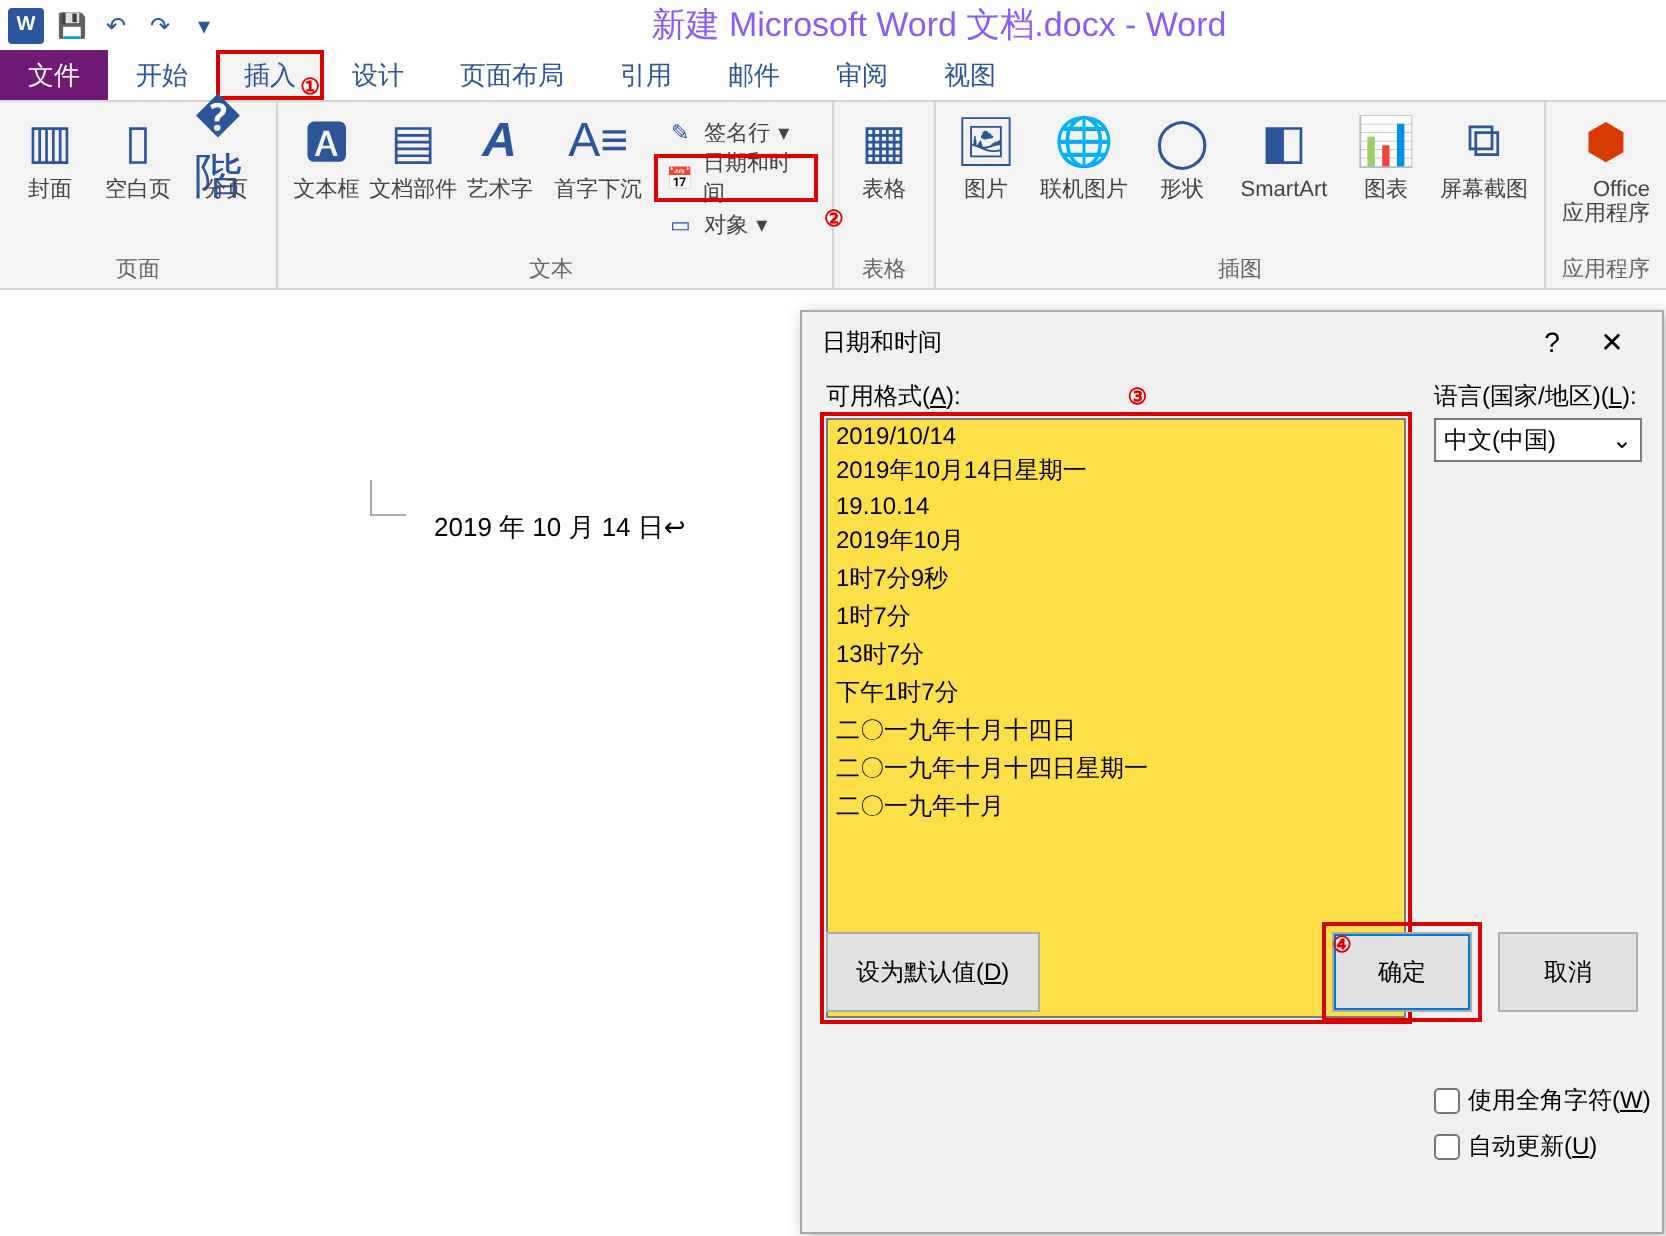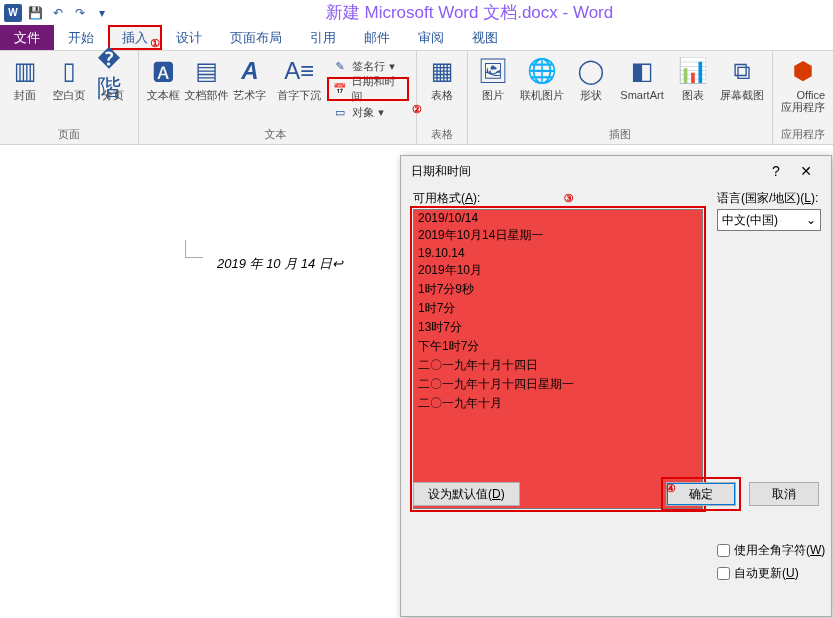--- a/index.html
+++ b/index.html
@@ -26,41 +26,41 @@
 .big-btn .icon { width: 32px; height: 32px; display: flex; align-items: center; justify-content: center; font-size: 24px; color: #2b579a; }
 .big-btn .lbl { font-size: 11px; color: #444; text-align: right; line-height: 1.1; margin-top: 2px; white-space: nowrap; }
 .small-col { display: flex; flex-direction: column; gap: 1px; padding-top: 2px; }
 .small-btn { display: flex; align-items: center; gap: 4px; padding: 1px 4px; cursor: pointer; font-size: 11px; color: #444; height: 22px; }
 .small-btn .icon { width: 16px; height: 16px; display: inline-flex; align-items: center; justify-content: center; color: #2b579a; }
 .highlighted-btn { outline: 2px solid #d00; outline-offset: -1px; }
 
 .doc-area { position: absolute; top: 145px; left: 0; right: 0; bottom: 0; background: #fff; }
 .page { position: absolute; left: 185px; top: 90px; width: 400px; height: 400px; background: #fff; }
 .page-corner { position: absolute; left: 0; top: 5px; width: 18px; height: 18px; border-left: 1px solid #aaa; border-bottom: 1px solid #aaa; }
-.page-text { position: absolute; left: 32px; top: 20px; font-size: 13px; color: #000; font-family: SimSun, serif; font-style: italic; }
+.page-text { position: absolute; left: 32px; top: 20px; font-size: 13px; color: #000; font-family: SimSun, serif; }
 
 .dialog { position: absolute; left: 400px; top: 155px; width: 432px; height: 462px; background: #f0f0f0; border: 1px solid #aaa; box-shadow: 2px 2px 8px rgba(0,0,0,0.3); }
 .dlg-title { height: 30px; display: flex; align-items: center; padding: 0 10px; font-size: 12px; }
 .dlg-title .spacer { flex: 1; }
 .dlg-title .ctrl { width: 30px; text-align: center; cursor: pointer; font-size: 14px; }
 .dlg-body { padding: 4px 12px 10px; position: relative; }
 .fmt-label { font-size: 12px; margin-bottom: 2px; }
 .fmt-label u { text-decoration: underline; }
-.fmt-list { width: 290px; height: 300px; border: 1px solid #7a7a7a; background: #ef4444; overflow-y: auto; }
+.fmt-list { width: 290px; height: 300px; border: 1px solid #7a7a7a; background: #fde047; overflow-y: auto; }
 .fmt-list.highlighted { outline: 2px solid #d00; outline-offset: 1px; }
 .fmt-item { padding: 1px 4px; font-size: 12px; cursor: pointer; white-space: nowrap; }
 .fmt-item.selected { background: #0078d7; color: #fff; }
 .lang-area { position: absolute; left: 316px; top: 4px; }
 .lang-label { font-size: 12px; margin-bottom: 2px; }
 .lang-select { width: 104px; height: 22px; border: 1px solid #7a7a7a; background: #fff; display: flex; align-items: center; justify-content: space-between; padding: 0 4px; cursor: pointer; }
 .checks { position: absolute; left: 316px; top: 356px; display: flex; flex-direction: column; gap: 6px; }
 .check { display: flex; align-items: center; gap: 4px; font-size: 12px; cursor: pointer; }
 .check input { width: 13px; height: 13px; }
 .dlg-buttons { position: absolute; bottom: 10px; left: 12px; right: 12px; display: flex; align-items: center; }
-.dlg-btn { height: 24px; padding: 0 14px; border: 1px solid #adadad; background: #e1e1e1; cursor: pointer; font-size: 12px; }
+.dlg-btn { height: 40px; padding: 0 14px; border: 1px solid #adadad; background: #e1e1e1; cursor: pointer; font-size: 12px; }
 .dlg-btn.default { outline: 1px solid #0078d7; outline-offset: -2px; }
 .ok-wrap { outline: 2px solid #d00; padding: 3px; margin-right: 10px; position: relative; }
 .marker4 { position: absolute; left: 3px; top: 3px; color: #d00; font-size: 11px; font-weight: bold; }
 </style>
 </head>
 <body>
 
 <div class="titlebar">
   <span class="word-icon">W</span>
   <div class="qat">

